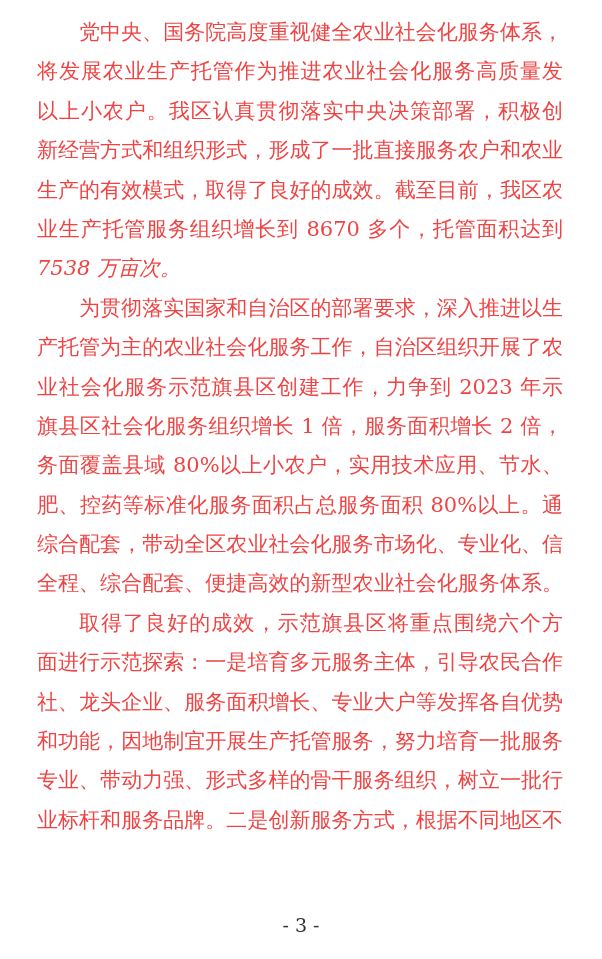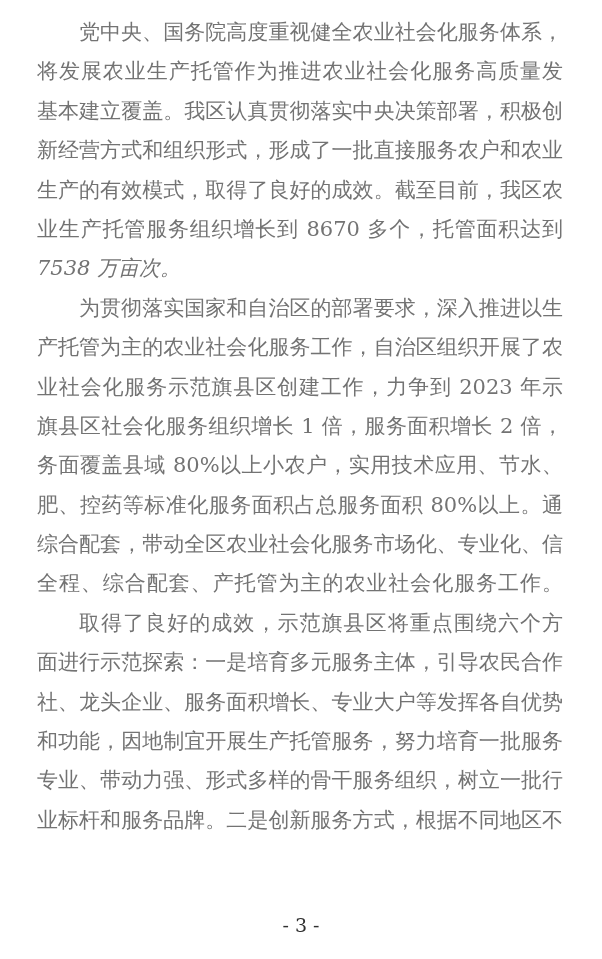--- a/index.html
+++ b/index.html
@@ -23,21 +23,21 @@
     position: absolute;
     top: 13px;
     left: 37px;
     width: 526px;
   }
   .line {
     height: 39.4px;
     line-height: 39.4px;
     font-size: 21px;
     font-weight: 400;
-    color: #737373;
+    color: #ef4444;
     text-align: justify;
     text-align-last: justify;
     text-justify: inter-ideograph;
     overflow: hidden;
     white-space: normal;
   }
   .line.indent {
     text-indent: 42px;
   }
   .line.para-end {
@@ -54,33 +54,33 @@
     color: #2f2f2f;
   }
 </style>
 </head>
 <body>
 
 <div class="page">
   <div class="content">
     <div class="line indent">党中央、国务院高度重视健全农业社会化服务体系，</div>
     <div class="line">将发展农业生产托管作为推进农业社会化服务高质量发</div>
-    <div class="line">基本建立覆盖。我区认真贯彻落实中央决策部署，积极创</div>
+    <div class="line">以上小农户。我区认真贯彻落实中央决策部署，积极创</div>
     <div class="line">新经营方式和组织形式，形成了一批直接服务农户和农业</div>
     <div class="line">生产的有效模式，取得了良好的成效。截至目前，我区农</div>
     <div class="line">业生产托管服务组织增长到 8670 多个，托管面积达到</div>
     <div class="line para-end">7538 万亩次。</div>
     <div class="line indent">为贯彻落实国家和自治区的部署要求，深入推进以生</div>
     <div class="line">产托管为主的农业社会化服务工作，自治区组织开展了农</div>
     <div class="line">业社会化服务示范旗县区创建工作，力争到 2023 年示范</div>
     <div class="line">旗县区社会化服务组织增长 1 倍，服务面积增长 2 倍，服</div>
     <div class="line">务面覆盖县域 80%以上小农户，实用技术应用、节水、控</div>
     <div class="line">肥、控药等标准化服务面积占总服务面积 80%以上。通过</div>
     <div class="line">综合配套，带动全区农业社会化服务市场化、专业化、信</div>
-    <div class="line">全程、综合配套、产托管为主的农业社会化服务工作。</div>
+    <div class="line">全程、综合配套、便捷高效的新型农业社会化服务体系。</div>
     <div class="line indent">取得了良好的成效，示范旗县区将重点围绕六个方</div>
     <div class="line">面进行示范探索：一是培育多元服务主体，引导农民合作</div>
     <div class="line">社、龙头企业、服务面积增长、专业大户等发挥各自优势</div>
     <div class="line">和功能，因地制宜开展生产托管服务，努力培育一批服务</div>
     <div class="line">专业、带动力强、形式多样的骨干服务组织，树立一批行</div>
     <div class="line">业标杆和服务品牌。二是创新服务方式，根据不同地区不</div>
   </div>
   <div class="footer">- 3 -</div>
 </div>
 

